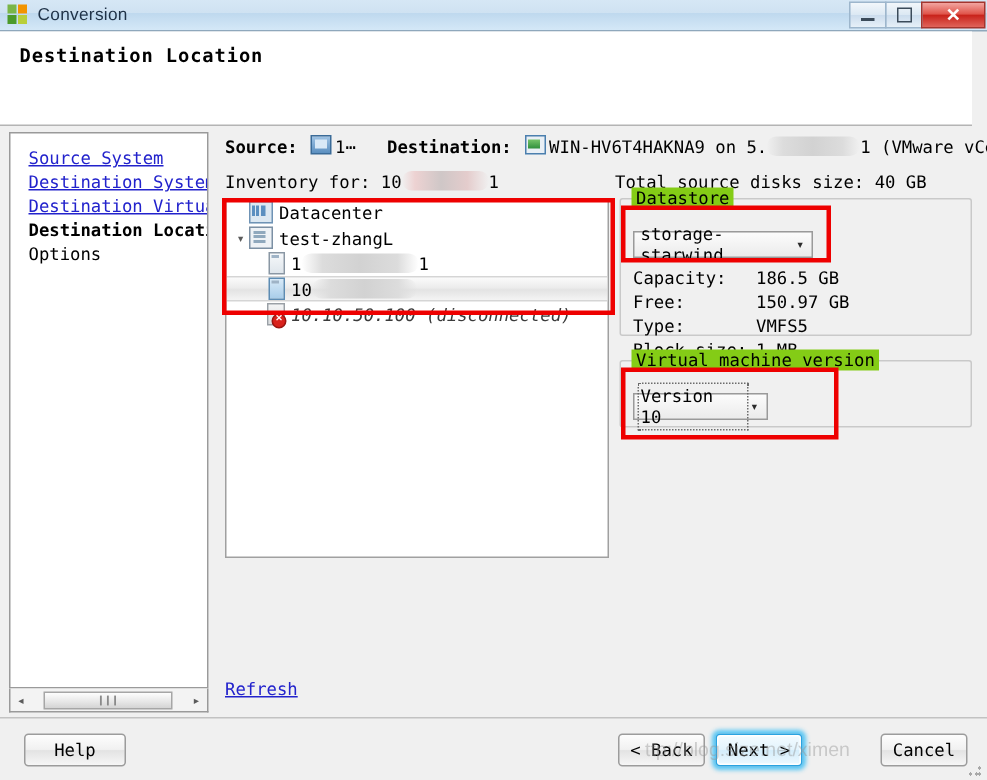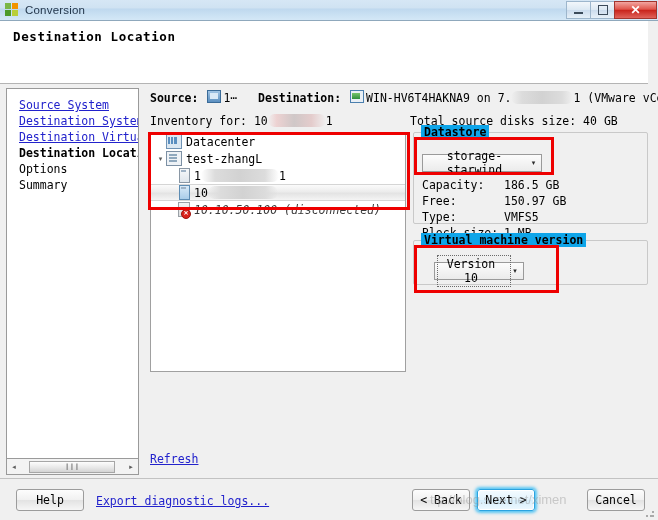--- a/index.html
+++ b/index.html
@@ -252,38 +252,37 @@
 
   .group {
     position: relative;
     border: 1px solid #c9c9c9;
     border-radius: 2px;
     background: #f0f0f0;
     box-sizing: border-box;
   }
   .group > .glabel {
     position: absolute; left: 7px; top: -8px;
-    background: #0ea5e9;
+    background: #84cc16;
     padding: 0 3px;
     font-size: 11.5px; color: #000;
     white-space: nowrap;
-    font-weight: bold;
   }
 
   .combo {
     display: inline-flex; align-items: center;
     height: 18px;
     background: linear-gradient(180deg,#fcfcfc 0%,#ebebeb 100%);
     border: 1px solid #9a9a9a;
     box-sizing: border-box;
     font-size: 11.5px; color: #000;
     padding: 0 2px 0 4px;
     cursor: pointer;
   }
-  .combo .cval { padding-right: 6px; text-align: center; }
+  .combo .cval { padding-right: 6px; }
   .combo .carr {
     width: 13px; text-align: center;
     color: #2b2b2b; font-size: 7px;
     font-family: "DejaVu Sans", sans-serif;
   }
   .combo.focused .cval {
     outline: 1px dotted #6b6b6b; outline-offset: 1px;
   }
 
   .kv { display: flex; font-size: 11.5px; color: #000; line-height: 16px; }
@@ -379,39 +378,38 @@
 
   <div class="body">
 
     <div class="navpanel">
       <div class="nav-list">
         <div class="nav-item link">Source System</div>
         <div class="nav-item link">Destination System</div>
         <div class="nav-item link">Destination Virtual M</div>
         <div class="nav-item current">Destination Locati</div>
         <div class="nav-item">Options</div>
-        <div class="nav-item">Summary</div>
       </div>
     </div>
 
     <div class="nav-scroll">
       <div class="sb-arrow">◂</div>
       <div class="sb-track">
         <div class="sb-thumb">❙❙❙</div>
       </div>
       <div class="sb-arrow">▸</div>
     </div>
 
     <div class="content">
 
       <div class="srcdst">
         <b>Source:</b>
         <span class="ic-src"></span><span>1⋯</span>
         &nbsp;&nbsp;<b>Destination:</b>
-        <span class="ic-dst"></span><span>WIN-HV6T4HAKNA9 on 7.</span><span class="redact" style="width:62px"></span><span>1 (VMware vCenter Se⋯</span>
+        <span class="ic-dst"></span><span>WIN-HV6T4HAKNA9 on 5.</span><span class="redact" style="width:62px"></span><span>1 (VMware vCenter Se⋯</span>
       </div>
 
       <div class="inv-label">
         <span>Inventory for:</span>
         <span>10</span><span class="redact pink" style="width:58px"></span><span>1</span>
       </div>
 
       <div class="disks-label">
         <span>Total source disks size:</span>
         <span>40 GB</span>
@@ -480,39 +478,38 @@
           <div class="kv">
             <span class="k">Type:</span>
             <span class="v">VMFS5</span>
           </div>
           <div class="kv">
             <span class="k">Block size:</span>
             <span class="v">1 MB</span>
           </div>
         </div>
 
-        <div class="group" style="height:45px; margin-top:16px; padding:12px 8px 6px 20px;">
+        <div class="group" style="height:45px; margin-top:16px; padding:12px 8px 6px 8px;">
           <span class="glabel">Virtual machine version</span>
           <div class="combo focused" style="width:90px;">
             <span class="cval">Version 10</span>
             <span class="carr">▾</span>
           </div>
         </div>
 
       </div>
     </div>
 
     <div class="redbox" style="left:148px; top:48px; width:262px; height:78px;"></div>
     <div class="redbox" style="left:414px; top:53px; width:140px; height:38px;"></div>
     <div class="redbox" style="left:414px; top:161px; width:145px; height:48px;"></div>
   </div>
 
   <div class="footer">
     <div class="btn" style="left:16px; top:10px; width:68px;">Help</div>
-    <div class="footlink" style="left:96px; top:15px;">Export diagnostic logs...</div>
     <div class="btn" style="left:412px; top:10px; width:58px;">&lt; Back</div>
     <div class="btn focus" style="left:477px; top:10px; width:58px;">Next &gt;</div>
     <div class="btn" style="left:587px; top:10px; width:58px;">Cancel</div>
     <div class="grip"></div>
   </div>
 
   <div class="watermark">ttp://blog.size.net/ximen</div>
 </div>
 
 </body></html>

